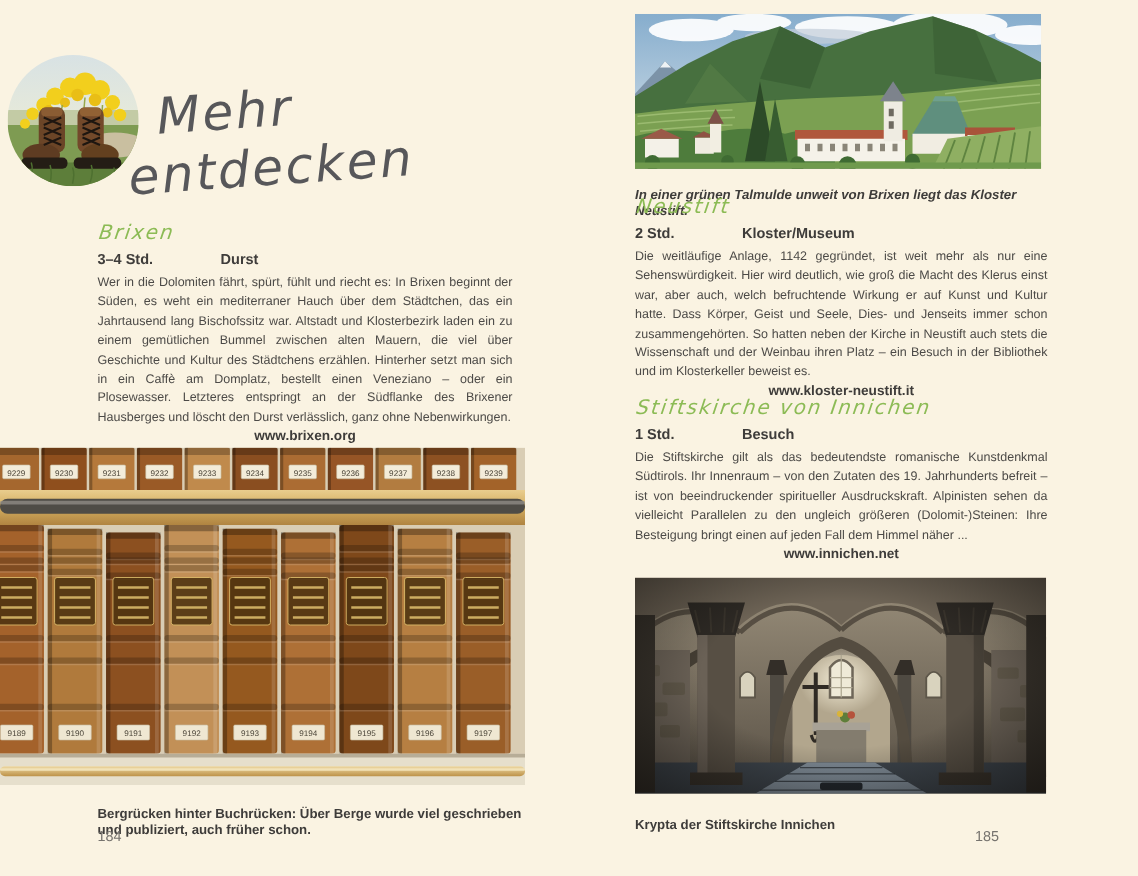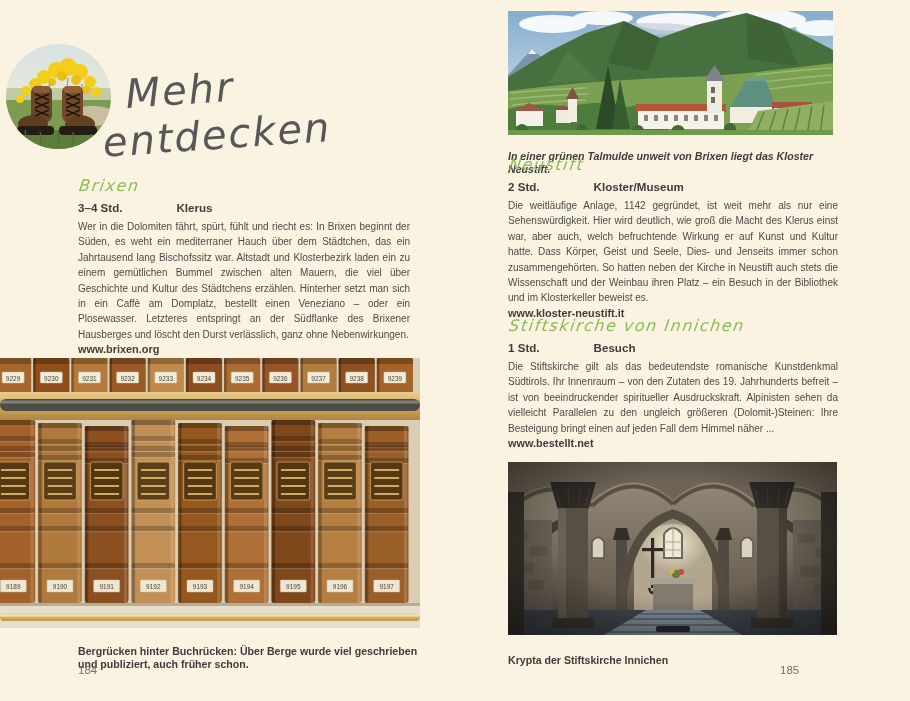--- a/index.html
+++ b/index.html
@@ -23,21 +23,21 @@
   .title .t1{display:block;margin-left:26px;}
   .title .t2{display:block;}
   .section{width:332px;}
   .section h2{
     margin:0 0 6px 0;color:var(--green);font-size:16px;letter-spacing:1.5px;
     font-weight:400;transform:skewX(-8deg);transform-origin:left bottom;display:block;
   }
   .meta{margin:0 0 5px 0;font-weight:bold;color:var(--strong);font-size:11.6px;}
   .meta .cat{margin-left:30px;padding-left:24px;}
   .bodytext{margin:0;font-size:10px;line-height:15.4px;text-align:justify;color:var(--body);}
-  .weblink{margin:0;font-size:10.9px;line-height:15.4px;font-weight:bold;color:var(--strong);}
+  .weblink{margin:0;font-size:10.9px;line-height:15.4px;font-weight:bold;color:var(--strong);text-align:center;}
   .caption{font-size:10.6px;line-height:13.6px;font-weight:bold;color:var(--strong);}
   .pagenum{font-size:11.5px;color:var(--pagenum);}
   .photo{display:block;overflow:hidden;}
   .photo svg{display:block;width:100%;height:100%;}
   .hero-circle{left:6px;top:44px;width:105px;height:105px;border-radius:50%;overflow:hidden;}
   .books-photo{left:0;top:358px;width:420px;height:270px;}
   .monastery-photo{left:508px;top:11px;width:325px;height:124px;}
   .crypt-photo{left:508px;top:462px;width:329px;height:173px;}
   figure{margin:0;}
 </style>
@@ -127,21 +127,21 @@
   </div>
 
   <h1 class="abs script title">
     <span class="t1">Mehr</span>
     <span class="t2">entdecken</span>
   </h1>
 
   <article class="abs section" style="left:78px;top:176px;">
     <h2 class="script">Brixen</h2>
     <p class="meta">
-      <span>3–4 Std.</span><span class="cat">Klerus</span>
+      <span>3–4 Std.</span><span class="cat">Durst</span>
     </p>
     <p class="bodytext">Wer in die Dolomiten fährt, spürt, fühlt und riecht es: In Brixen beginnt der Süden, es weht ein mediterraner Hauch über dem Städtchen, das ein Jahrtausend lang Bischofssitz war. Altstadt und Klosterbezirk laden ein zu einem gemütlichen Bummel zwischen alten Mauern, die viel über Geschichte und Kultur des Städtchens erzählen. Hinterher setzt man sich in ein Caffè am Domplatz, bestellt einen Veneziano – oder ein Plosewasser. Letzteres entspringt an der Südflanke des Brixener Hausberges und löscht den Durst verlässlich, ganz ohne Nebenwirkungen.</p>
     <p class="weblink">www.brixen.org</p>
   </article>
 
   <figure class="abs photo books-photo">
     <svg id="books-svg" viewBox="0 0 420 270" preserveAspectRatio="none">
       <defs>
         <linearGradient id="gold1" x1="0" y1="0" x2="0" y2="1">
           <stop offset="0" stop-color="#E9CD8E"></stop>
@@ -534,21 +534,21 @@
     <p class="bodytext">Die weitläufige Anlage, 1142 gegründet, ist weit mehr als nur eine Sehenswürdigkeit. Hier wird deutlich, wie groß die Macht des Klerus einst war, aber auch, welch befruchtende Wirkung er auf Kunst und Kultur hatte. Dass Körper, Geist und Seele, Dies- und Jenseits immer schon zusammengehörten. So hatten neben der Kirche in Neustift auch stets die Wissenschaft und der Weinbau ihren Platz – ein Besuch in der Bibliothek und im Klosterkeller beweist es.</p>
     <p class="weblink">www.kloster-neustift.it</p>
   </article>
 
   <article class="abs section" style="left:508px;top:316px;width:330px;">
     <h2 class="script">Stiftskirche von Innichen</h2>
     <p class="meta">
       <span>1 Std.</span><span class="cat">Besuch</span>
     </p>
     <p class="bodytext">Die Stiftskirche gilt als das bedeutendste romanische Kunstdenkmal Südtirols. Ihr Innenraum – von den Zutaten des 19. Jahrhunderts befreit – ist von beeindruckender spiritueller Ausdruckskraft. Alpinisten sehen da vielleicht Parallelen zu den ungleich größeren (Dolomit-)Steinen: Ihre Besteigung bringt einen auf jeden Fall dem Himmel näher ...</p>
-    <p class="weblink">www.bestellt.net</p>
+    <p class="weblink">www.innichen.net</p>
   </article>
 
   <figure class="abs photo crypt-photo">
     <svg viewBox="0 0 329 173" preserveAspectRatio="none">
       <defs>
         <linearGradient id="cwall" x1="0" y1="0" x2="0" y2="1">
           <stop offset="0" stop-color="#9A8F7B"></stop>
             <stop offset="1" stop-color="#574F44"></stop>
         </linearGradient>
         <radialGradient id="cvig" cx="0.5" cy="0.45" r="0.75">

